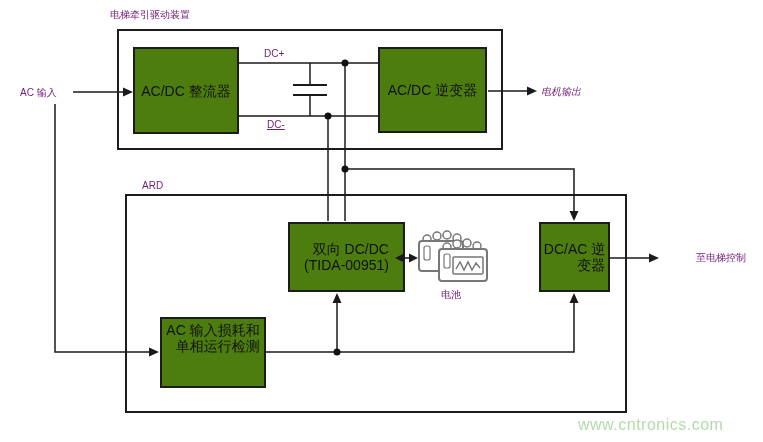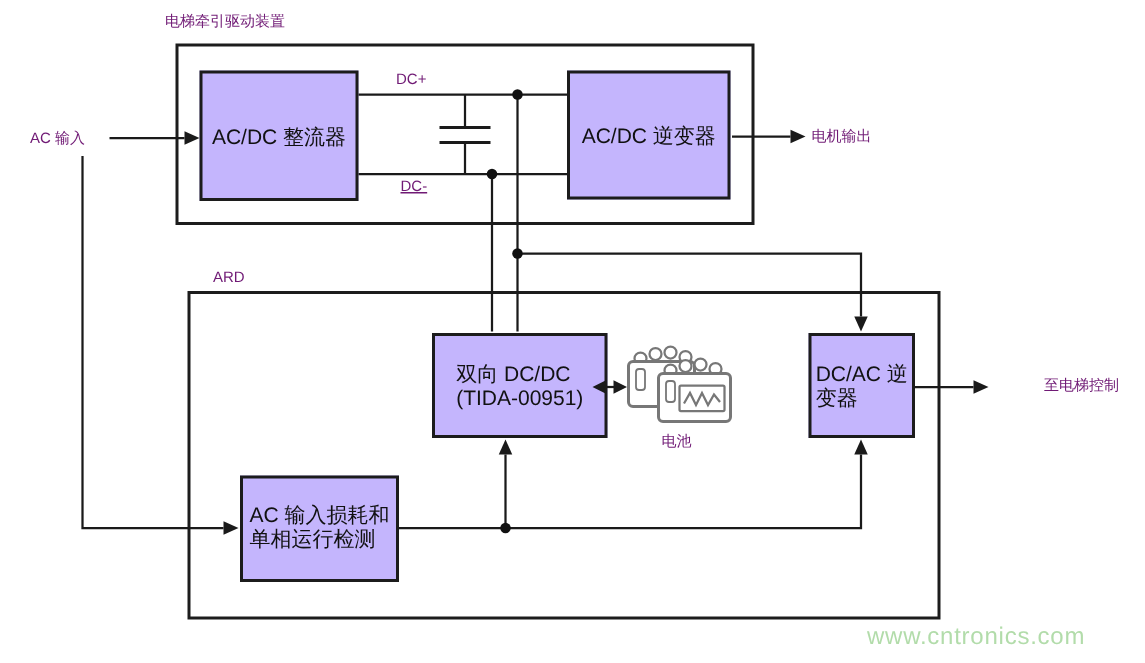--- a/index.html
+++ b/index.html
@@ -15,36 +15,36 @@
     position:absolute;
     font-size:10px;
     line-height:16px;
     white-space:nowrap;
     color:#701a75;
   }
   .box{
     position:absolute;
     box-sizing:border-box;
     border:2px solid #1c1c1c;
-    background:#c4b5fd;
+    background:#4d7c0f;
     display:flex;
     align-items:center;
     justify-content:center;
-    text-align:left;
+    text-align:right;
     font-size:14px;
     line-height:16px;
   }
   .outer-box{
     position:absolute;
     box-sizing:border-box;
     border:2px solid #1c1c1c;
     background:transparent;
   }
   .pre{white-space:pre-line;}
-  #box-detection{align-items:flex-start;padding-top:16px;}
+  #box-detection{align-items:flex-start;padding-top:3px;}
   #wire-layer{position:absolute;left:0;top:0;z-index:5;pointer-events:none;}
   .boxes{position:absolute;left:0;top:0;z-index:2;}
   #watermark{
     position:absolute;
     left:578px;top:414px;
     font-size:16px;
     line-height:22px;
     color:#b2dcaa;
     letter-spacing:0.5px;
     z-index:6;
@@ -56,21 +56,21 @@
 <div id="canvas">
 
   <div class="lbl" style="left:110px;top:7px;">电梯牵引驱动装置</div>
 
   <div class="lbl" style="left:20px;top:85px;text-align:right;">AC 输入</div>
 
   <div class="lbl" style="left:264px;top:46px;">DC+</div>
 
   <div class="lbl" style="left:267px;top:117px;text-decoration:underline;">DC-</div>
 
-  <div class="lbl" style="left:541px;top:84px;">电机输出</div>
+  <div class="lbl" style="left:541px;top:84px;font-style:italic;">电机输出</div>
 
   <div class="lbl" style="left:142px;top:178px;">ARD</div>
 
   <div class="lbl" style="left:441px;top:287px;">电池</div>
 
   <div class="lbl" style="left:696px;top:250px;">至电梯控制</div>
 
   <div id="watermark">www.cntronics.com</div>
 
   <div class="boxes">

